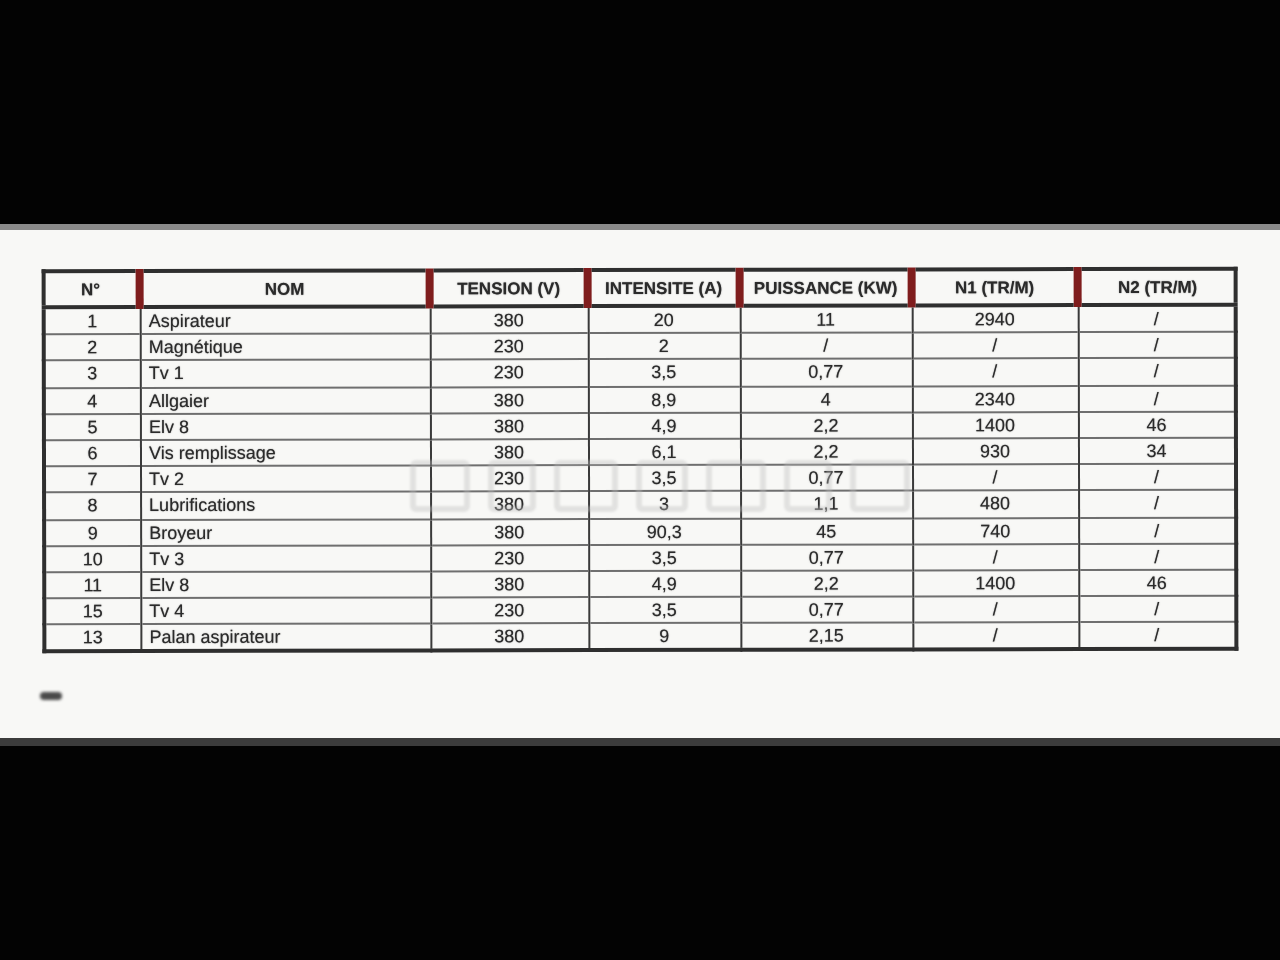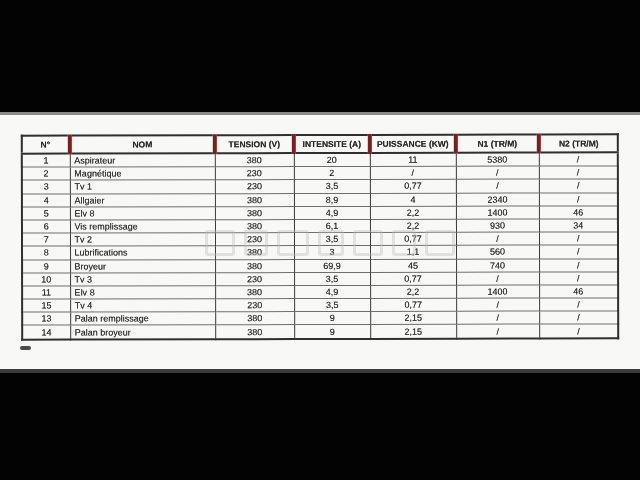--- a/index.html
+++ b/index.html
@@ -84,21 +84,21 @@
           <th>N2 (TR/M)</th>
         </tr>
       </thead>
     <tbody>
         <tr>
           <td>1</td>
           <td class="nom">Aspirateur</td>
           <td>380</td>
           <td>20</td>
           <td>11</td>
-          <td>5380</td>
+          <td>2940</td>
           <td>/</td>
         </tr>
         <tr>
           <td>2</td>
           <td class="nom">Magnétique</td>
           <td>230</td>
           <td>2</td>
           <td>/</td>
           <td>/</td>
           <td>/</td>
@@ -147,28 +147,28 @@
           <td>0,77</td>
           <td>/</td>
           <td>/</td>
         </tr>
         <tr>
           <td>8</td>
           <td class="nom">Lubrifications</td>
           <td>380</td>
           <td>3</td>
           <td>1,1</td>
-          <td>560</td>
+          <td>480</td>
           <td>/</td>
         </tr>
         <tr>
           <td>9</td>
           <td class="nom">Broyeur</td>
           <td>380</td>
-          <td>69,9</td>
+          <td>90,3</td>
           <td>45</td>
           <td>740</td>
           <td>/</td>
         </tr>
         <tr>
           <td>10</td>
           <td class="nom">Tv 3</td>
           <td>230</td>
           <td>3,5</td>
           <td>0,77</td>
@@ -188,30 +188,21 @@
           <td>15</td>
           <td class="nom">Tv 4</td>
           <td>230</td>
           <td>3,5</td>
           <td>0,77</td>
           <td>/</td>
           <td>/</td>
         </tr>
         <tr>
           <td>13</td>
-          <td class="nom">Palan remplissage</td>
-          <td>380</td>
-          <td>9</td>
-          <td>2,15</td>
-          <td>/</td>
-          <td>/</td>
-        </tr>
-        <tr>
-          <td>14</td>
-          <td class="nom">Palan broyeur</td>
+          <td class="nom">Palan aspirateur</td>
           <td>380</td>
           <td>9</td>
           <td>2,15</td>
           <td>/</td>
           <td>/</td>
         </tr>
       </tbody>
   </table>
 
   <div class="watermark">

